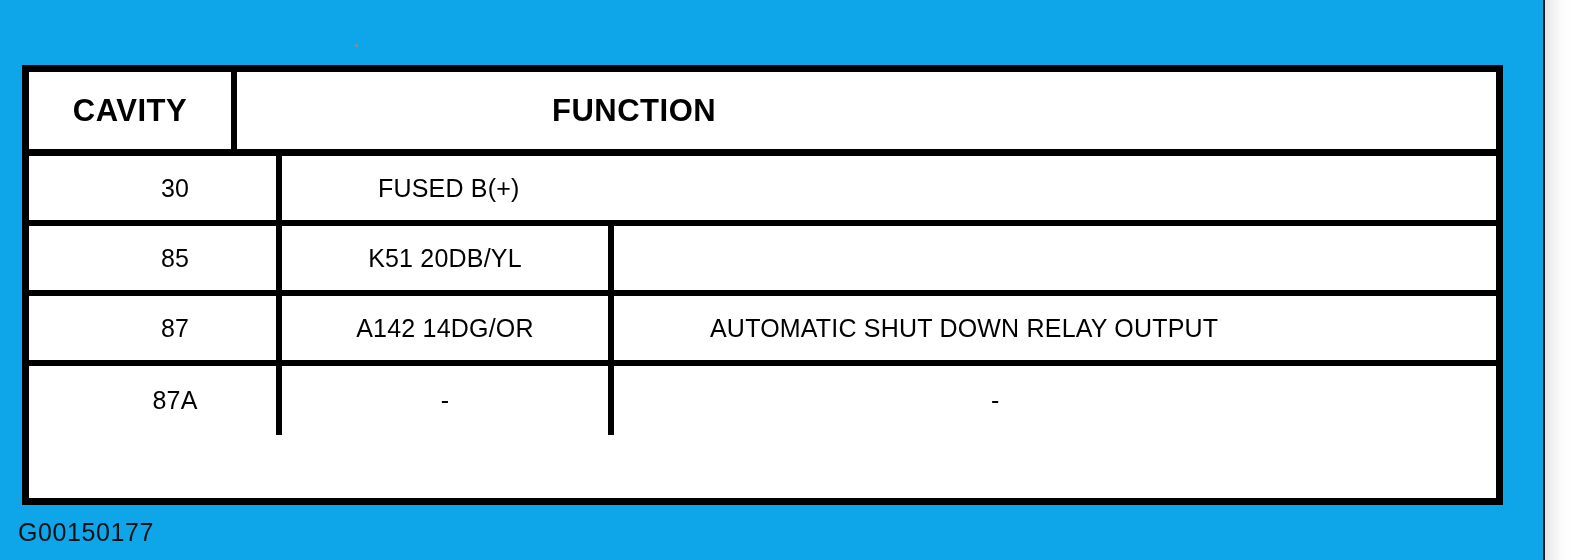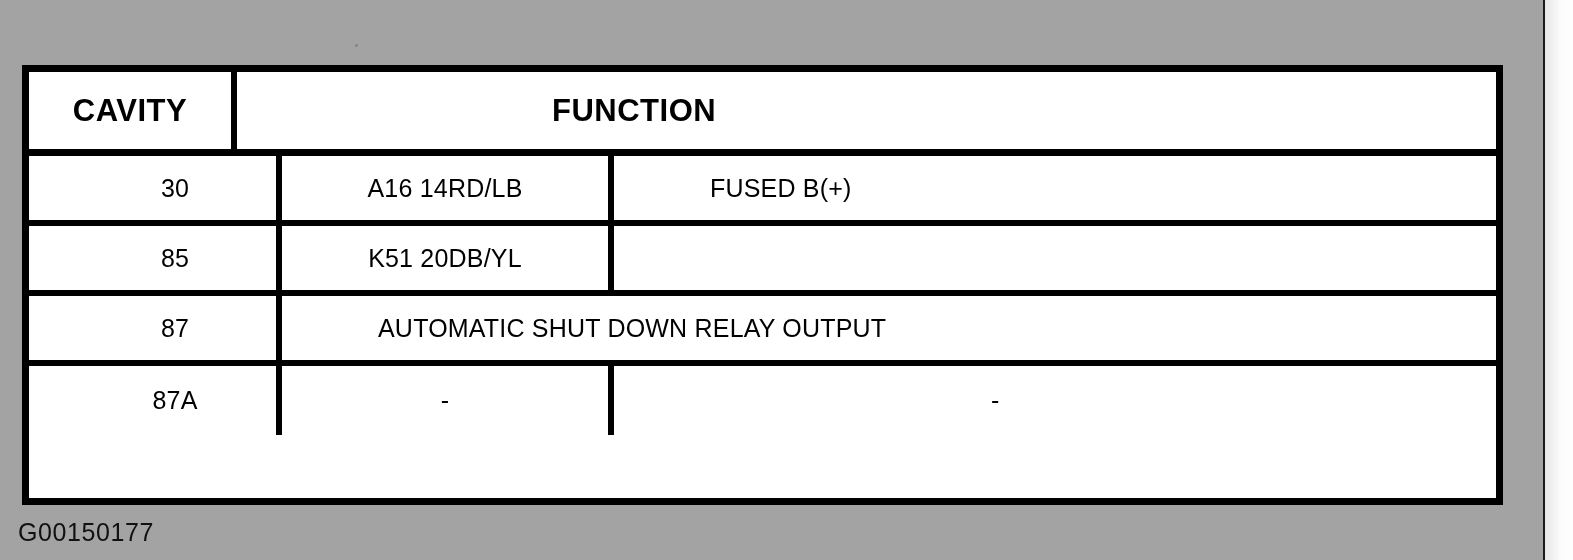--- a/index.html
+++ b/index.html
@@ -15,21 +15,21 @@
     font-family: "Liberation Sans", sans-serif;
     color: #000000;
     -webkit-font-smoothing: none;
   }
 
   
   #scan-page {
     position: absolute;
     left: 0; top: 0;
     width: 1573px; height: 560px;
-    background: #a3a3a3;
+    background: #0ea5e9;
   }
 
   
   #page-right-rule {
     position: absolute;
     left: 1543px;
     top: 0;
     width: 2px;
     height: 560px;
     background: #1a1a1a;
@@ -137,41 +137,41 @@
       </div>
       <div class="cell c-function">
         <span class="hdr-text">FUNCTION</span>
       </div>
     </div>
 
     <div class="trow body-row">
       <div class="cell c-cavity">
         <span class="cell-text">30</span>
       </div>
-      <div class="cell c-circuit">
-        <span class="cell-text">A16 14RD/LB</span>
-      </div>
       <div class="cell c-function">
         <span class="cell-text">FUSED B(+)</span>
       </div>
     </div>
 
     <div class="trow body-row">
       <div class="cell c-cavity">
         <span class="cell-text">85</span>
       </div>
       <div class="cell c-circuit">
         <span class="cell-text">K51 20DB/YL</span>
       </div>
     </div>
 
 
     <div class="trow body-row">
       <div class="cell c-cavity">
         <span class="cell-text">87</span>
+      </div>
+      <div class="cell c-circuit">
+        <span class="cell-text">A142 14DG/OR</span>
       </div>
       <div class="cell c-function">
         <span class="cell-text">AUTOMATIC SHUT DOWN RELAY OUTPUT</span>
       </div>
     </div>
 
     <div class="trow body-row last">
       <div class="cell c-cavity">
         <span class="cell-text">87A</span>
       </div>

